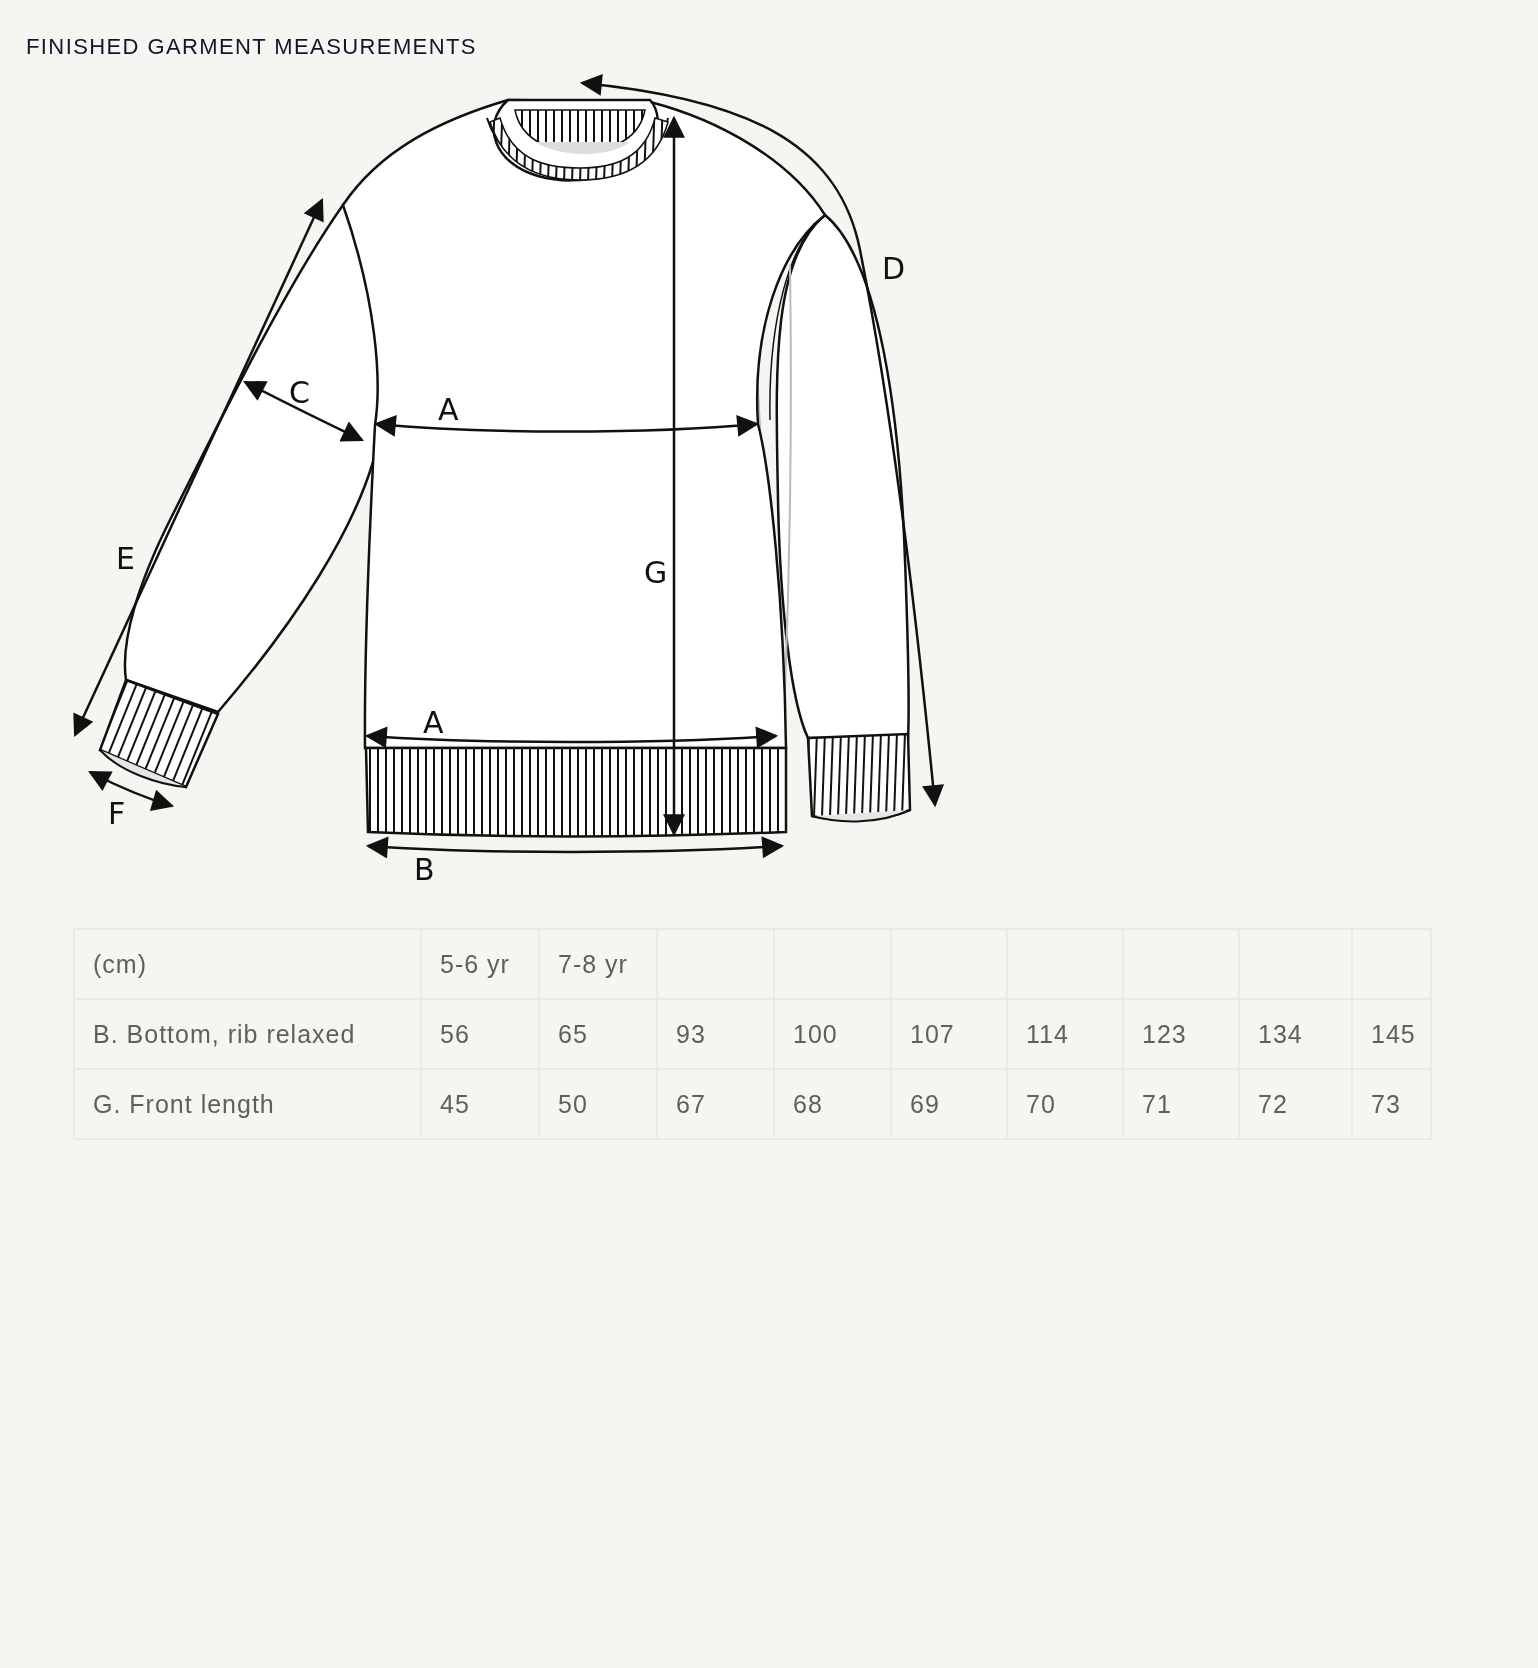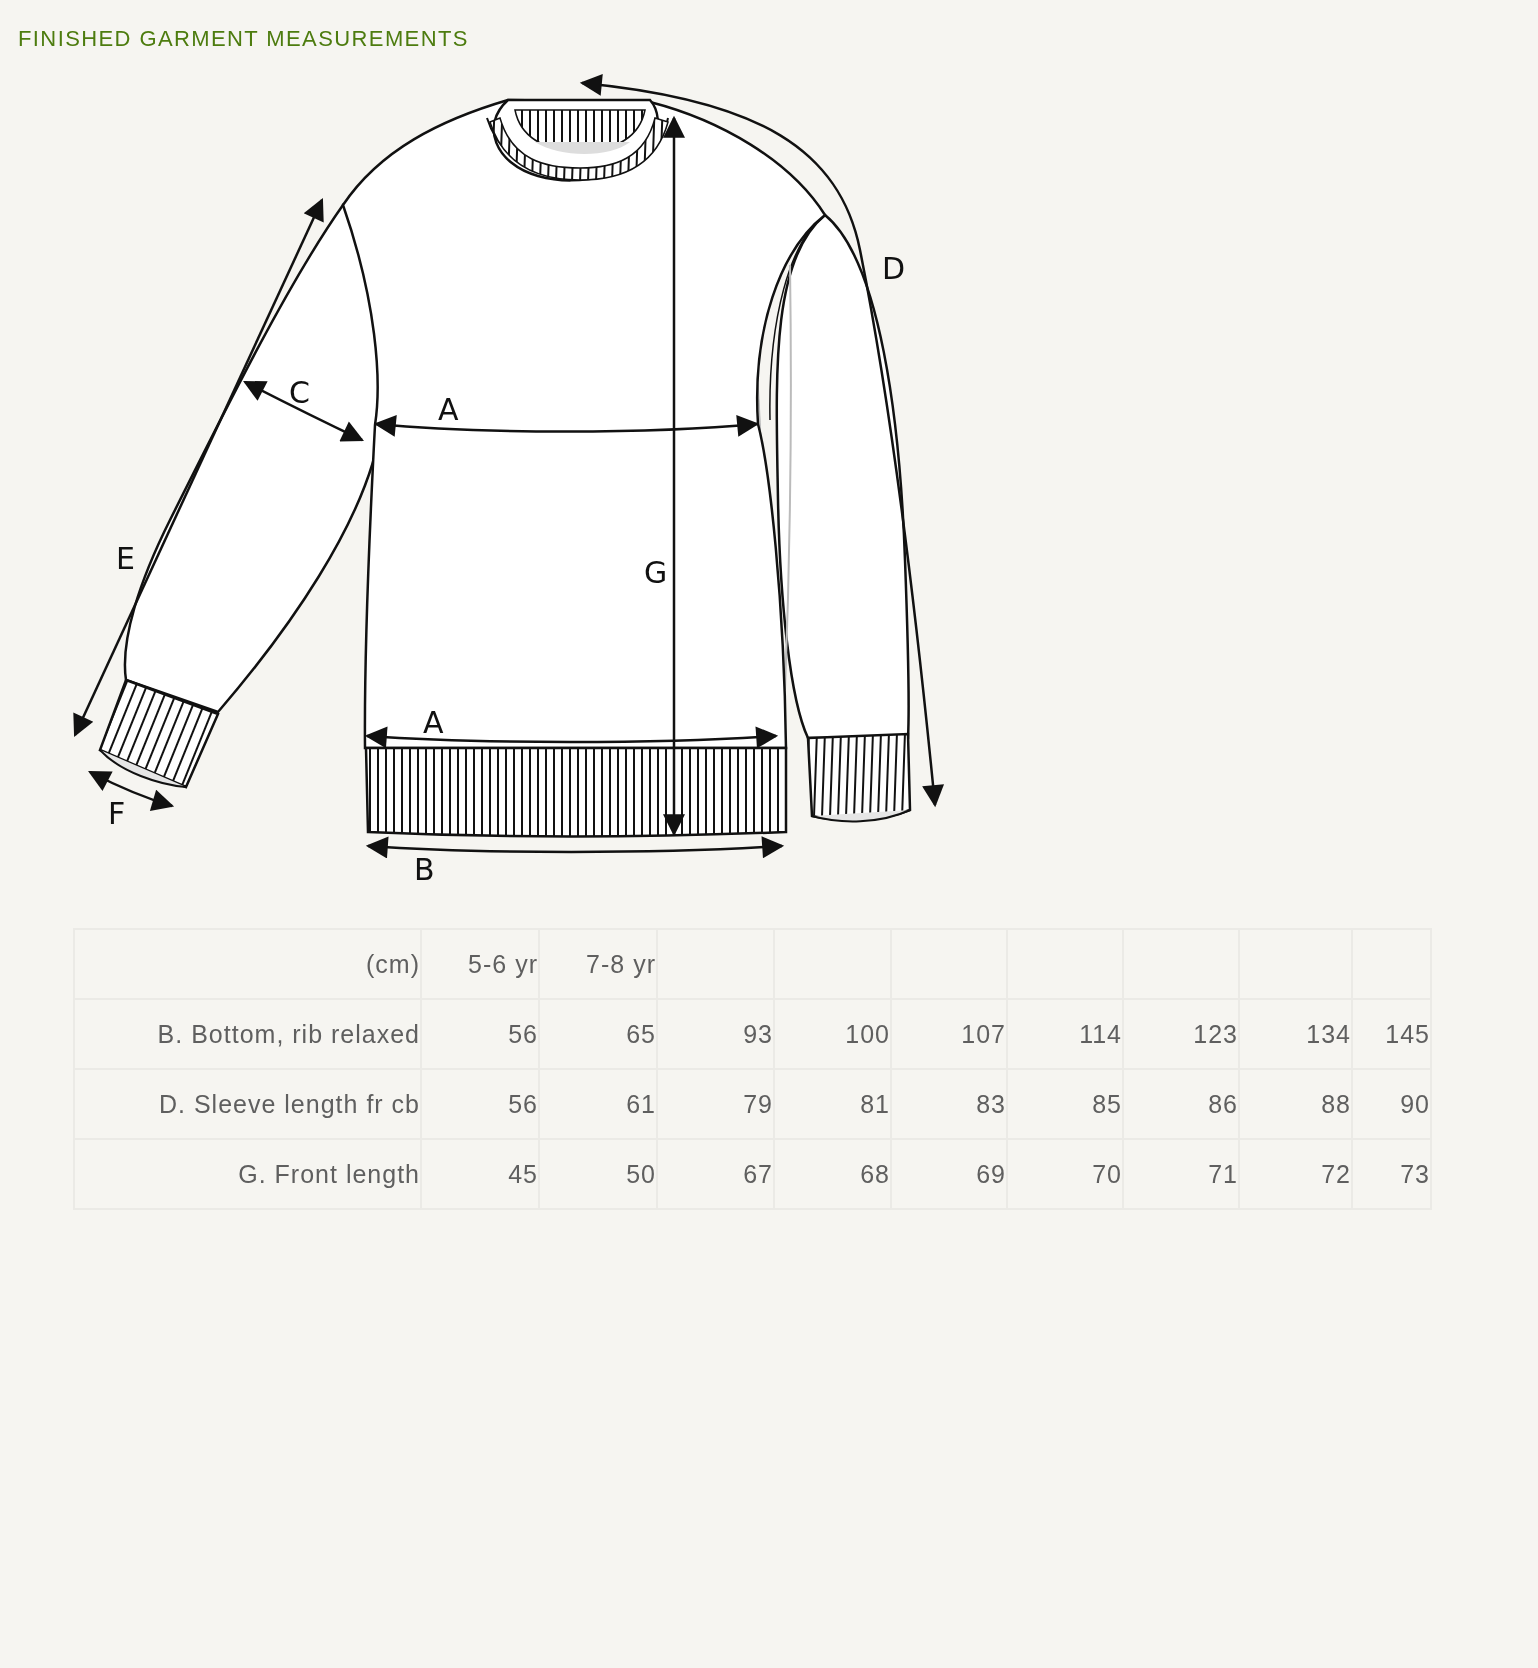--- a/index.html
+++ b/index.html
@@ -14,23 +14,23 @@
     overflow: hidden;
     font-family: "Liberation Sans", "DejaVu Sans", sans-serif;
     color: #5e5e5e;
   }
   .page-title {
     position: absolute;
     left: 10px;
     top: 18px;
     font-size: 22px;
     letter-spacing: 1.4px;
-    color: #4d7c0f;
+    color: #0f172a;
     font-weight: normal;
-    margin: 8px;
+    margin: 16px;
   }
   .diagram {
     position: absolute;
     left: 0;
     top: 60px;
     width: 1060px;
     height: 880px;
   }
   .diagram svg { display: block; }
   .dim-label {
@@ -38,21 +38,20 @@
     font-size: 30px;
     fill: #111111;
   }
   .size-table {
     position: absolute;
     left: 78px;
     top: 988px;
     border-collapse: collapse;
     table-layout: fixed;
     width: 1443px;
-    text-align: right;
   }
   .size-table td {
     border: 2px solid #ebeae6;
     height: 70px;
     padding: 0 0 0 18px;
     font-size: 25px;
     letter-spacing: 1px;
     color: #5f5f5f;
     vertical-align: middle;
     white-space: nowrap;
@@ -180,32 +179,20 @@
       <td>65</td>
       <td>93</td>
       <td>100</td>
       <td>107</td>
       <td>114</td>
       <td>123</td>
       <td>134</td>
       <td>145</td>
     </tr>
     <tr>
-      <td class="label-cell">D. Sleeve length fr cb</td>
-      <td>56</td>
-      <td>61</td>
-      <td>79</td>
-      <td>81</td>
-      <td>83</td>
-      <td>85</td>
-      <td>86</td>
-      <td>88</td>
-      <td>90</td>
-    </tr>
-    <tr>
       <td class="label-cell">G. Front length</td>
       <td>45</td>
       <td>50</td>
       <td>67</td>
       <td>68</td>
       <td>69</td>
       <td>70</td>
       <td>71</td>
       <td>72</td>
       <td>73</td>

